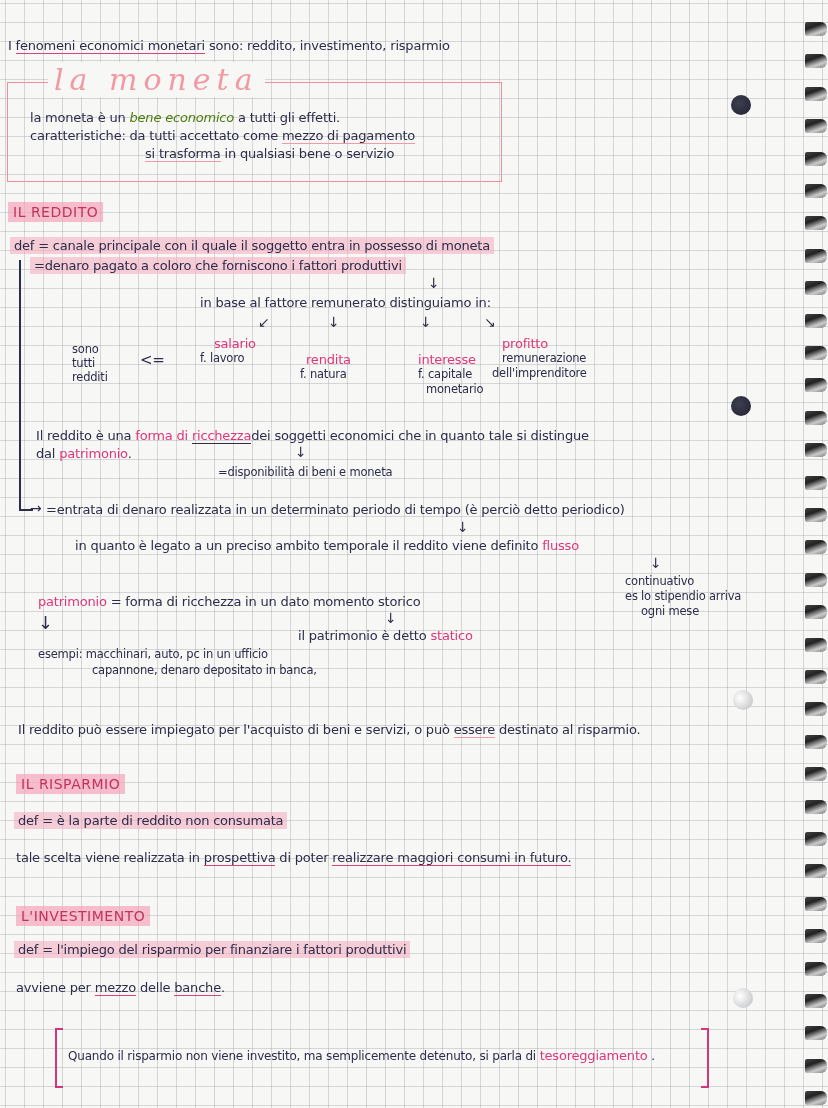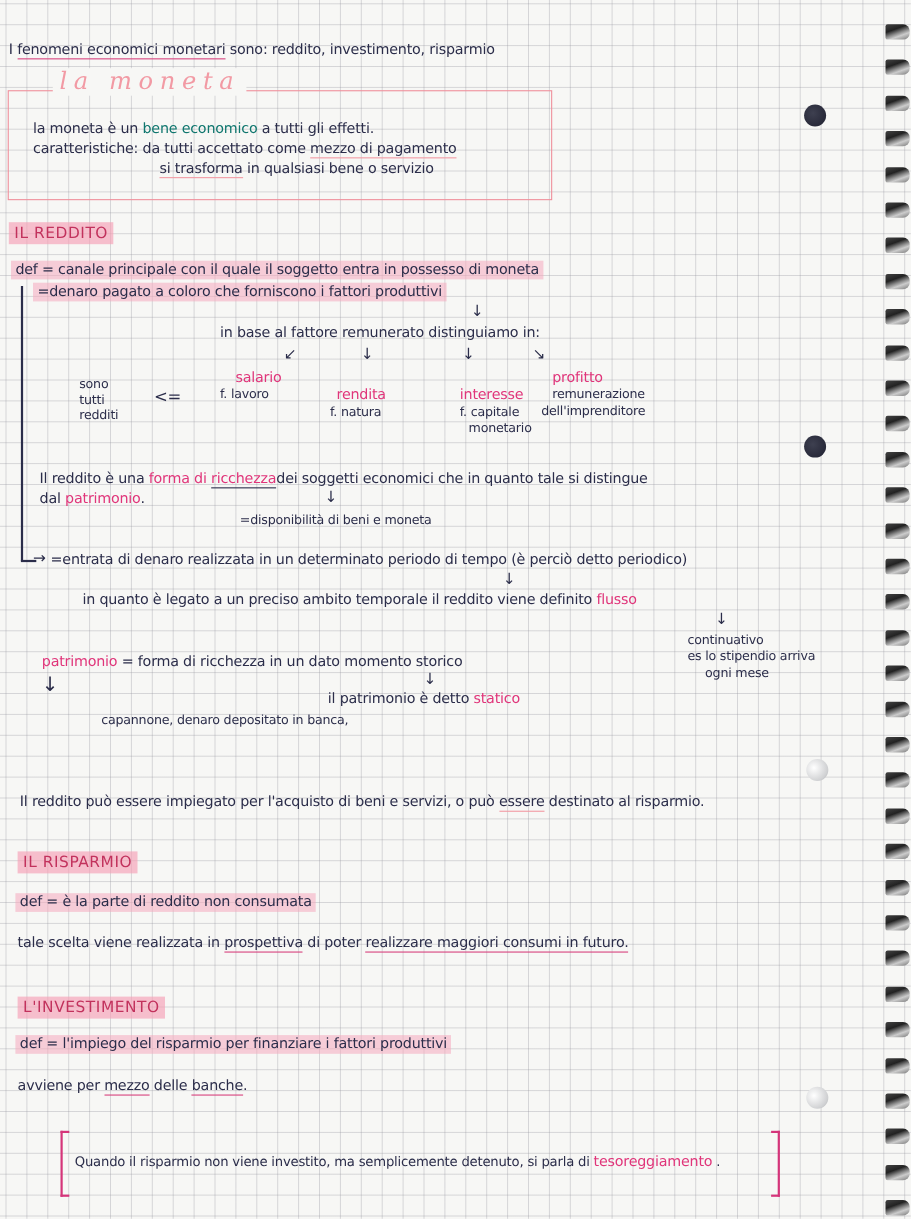--- a/index.html
+++ b/index.html
@@ -9,26 +9,26 @@
       linear-gradient(to right, rgba(150,150,160,0.35) 1px, transparent 1px),
       linear-gradient(to bottom, rgba(150,150,160,0.35) 1px, transparent 1px);
     background-size:19px 19px;
     background-position:5px 3px;
     font-family:"DejaVu Sans", sans-serif;
     color:#2b2d4a;
   }
   .t{position:absolute;white-space:nowrap;font-size:13px;letter-spacing:-0.2px;line-height:16px;}
   .small{font-size:11.5px;}
   .pink{color:#e0357a;}
-  .lightpink{color:#0f766e;}
+  .lightpink{color:#4d7c0f;font-style:italic;}
   .ul{border-bottom:1.5px solid #d8437f;}
   .hl{background:rgba(246,170,190,0.55);padding:1px 4px;}
   .hl-head{background:rgba(246,160,182,0.65);color:#c2325d;padding:2px 5px;font-size:14px;letter-spacing:0.5px;}
   .box{position:absolute;border:1.5px solid #ef8f9c;}
-  .title-script{position:absolute;font-family:"DejaVu Serif", serif;font-style:italic;color:#f29aa4;font-size:22px;letter-spacing:6px;}
+  .title-script{position:absolute;font-family:"DejaVu Serif", serif;font-style:italic;color:#f29aa4;font-size:30px;letter-spacing:6px;}
   .vline{position:absolute;background:#2b2d4a;width:1.5px;}
   .hline{position:absolute;background:#2b2d4a;height:1.5px;}
   .arrow{position:absolute;font-size:14px;color:#2b2d4a;}
   .hole{position:absolute;width:20px;height:20px;border-radius:50%;background:radial-gradient(circle at 40% 40%, #3e4050, #1f2030);}
   .hole.light{background:radial-gradient(circle at 35% 40%, #ffffff, #cfd0d2 70%, #9a9ca0);}
   .ring{position:absolute;left:805px;width:22px;height:14px;
     background:linear-gradient(160deg,#444 0%,#222 35%,#888 55%,#ccc 70%,#777 100%);
     border-radius:2px 6px 6px 2px;}
   .bracket{position:absolute;border:2px solid #d5357a;width:6px;}
   .bracket.l{border-right:none;}
@@ -130,20 +130,21 @@
   <span class="pink">patrimonio</span>
   <span>= forma di ricchezza in un dato momento storico</span>
 </div>
 <div class="arrow" style="left:38px;top:612px;font-size:18px;">↓</div>
 <div class="arrow" style="left:385px;top:610px;">↓</div>
 <div class="t" style="left:298px;top:628px;">
   <span>il patrimonio è detto</span>
   <span class="pink">statico</span>
 </div>
 <div class="t small" style="left:38px;top:646px;line-height:16px;">
+  <div>esempi: macchinari, auto, pc in un ufficio</div>
   <div style="padding-left:54px;">capannone, denaro depositato in banca,</div>
 </div>
 
 <div class="t" style="left:18px;top:722px;">
   <span>Il reddito può essere impiegato per l'acquisto di beni e servizi, o può</span>
   <span style="border-bottom:1.5px solid #f29aa4;">essere</span>
   <span>destinato al risparmio.</span>
 </div>
 
 <div class="t hl-head" style="left:16px;top:774px;">IL RISPARMIO</div>

